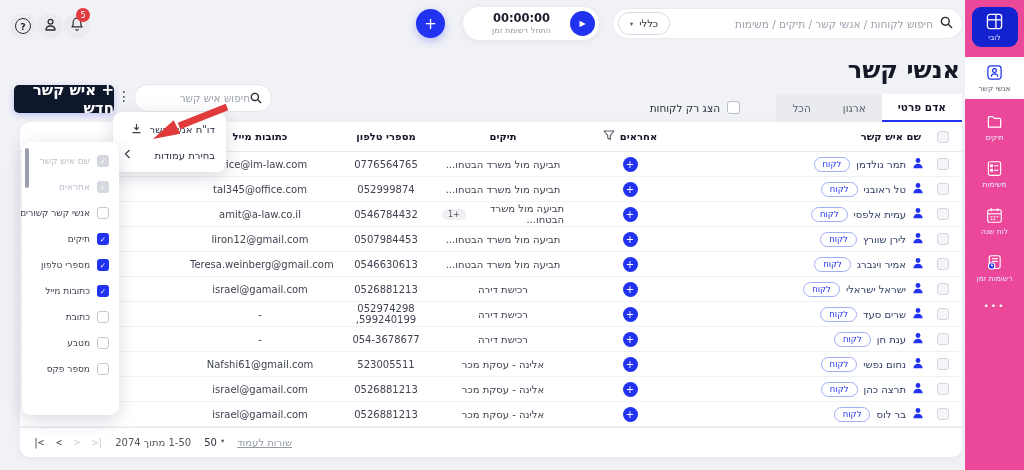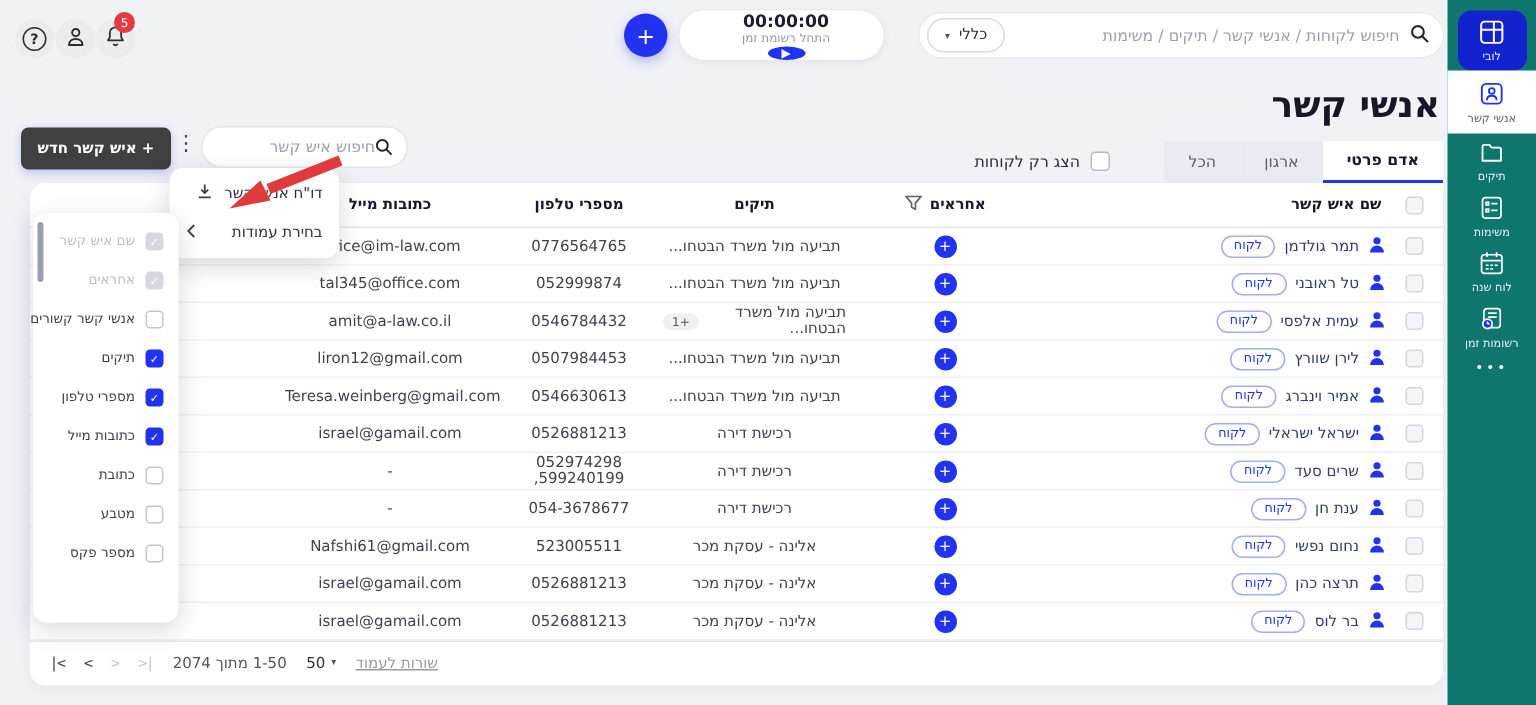--- a/index.html
+++ b/index.html
@@ -1,56 +1,56 @@
 <!DOCTYPE html>
 <html lang="he"><head>
 <meta charset="utf-8">
 <style>
   * { box-sizing:border-box; margin:0; padding:0; }
   html,body { width:1024px; height:470px; overflow:hidden; }
   body { font-family:"DejaVu Sans", sans-serif; background:#f1f2f6; position:relative; }
   .app { position:relative; width:1024px; height:470px; }
 
   
-  .sidebar { position:absolute; top:0; right:0; width:59px; height:470px; background:#0f766e; display:flex; flex-direction:column; align-items:center; padding-top:7px; z-index:3; }
+  .sidebar { position:absolute; top:0; right:0; width:59px; height:470px; background:#ec4899; display:flex; flex-direction:column; align-items:center; padding-top:7px; gap:10px; z-index:3; }
   .sb-item { width:100%; display:flex; flex-direction:column; align-items:center; gap:3px; padding:4px 0; cursor:pointer; color:#fff; }
   .sb-item .lbl { font-size:7.5px; color:#e9ecff; white-space:nowrap; }
   .sb-item.tile { width:46px; background:#1322cf; border-radius:9px; padding:6px 0 5px; }
   .sb-item.selected { background:#fff; color:#2133f0; padding:7px 0 6px; }
   .sb-item.selected .lbl { color:#5a6170; }
   .sb-ic { display:flex; align-items:center; justify-content:center; height:17px; }
   .sb-dots { font-size:9px; letter-spacing:2px; color:#fff; }
 
   
   .tb-circle { position:absolute; width:26px; height:26px; border-radius:50%; background:#ebecf0; display:flex; align-items:center; justify-content:center; cursor:pointer; }
   .help-q { width:16px; height:16px; border:1.4px solid #2d2d33; border-radius:50%; font-size:9.5px; font-weight:bold; color:#2d2d33; display:flex; align-items:center; justify-content:center; }
   .badge-red { position:absolute; left:76px; top:8px; min-width:14px; height:14px; border-radius:8px; background:#e23b42; color:#fff; font-size:8px; display:flex; align-items:center; justify-content:center; padding:0 2px; z-index:2; }
   .add-btn { position:absolute; left:416px; top:9px; width:29px; height:29px; border-radius:50%; background:#2133f0; color:#fff; font-size:15px; display:flex; align-items:center; justify-content:center; box-shadow:0 3px 8px rgba(33,51,240,.3); cursor:pointer; }
-  .timer { position:absolute; left:453px; top:7px; width:136px; height:33px; background:#fff; border-radius:17px; box-shadow:0 1px 6px rgba(20,20,40,.08); display:flex; align-items:center; padding:0 4px 0 10px;flex-direction:column; }
+  .timer { position:absolute; left:463px; top:7px; width:136px; height:33px; background:#fff; border-radius:17px; box-shadow:0 1px 6px rgba(20,20,40,.08); display:flex; align-items:center; padding:0 4px 0 10px; }
   .timer-texts { flex:1; text-align:center; line-height:1.25; }
   .timer-time { font-size:11.5px; font-weight:bold; color:#1c1f2b; display:block; }
   .timer-label { font-size:8px; color:#9298a5; display:block; direction:rtl; }
   .play-btn { width:25px; height:25px; border-radius:50%; background:#2133f0; color:#fff; display:flex; align-items:center; justify-content:center; font-size:8px; cursor:pointer; }
   .gsearch { position:absolute; left:612px; top:8px; width:351px; height:31px; background:#fff; border:1px solid #e8eaef; border-radius:16px; display:flex; align-items:center; padding:0 9px 0 5px; }
   .scope { height:23px; border:1px solid #d8dbe2; border-radius:12px; display:flex; direction:rtl; align-items:center; gap:6px; padding:0 11px; font-size:10px; color:#2c2f38; cursor:pointer; white-space:nowrap; }
   .chev { font-size:6.5px; color:#555; }
   .gsearch input, .csearch input { flex:1; border:none; outline:none; direction:rtl; text-align:right; font-size:10.5px; color:#333; background:transparent; font-family:inherit; min-width:0; }
   .gsearch input::placeholder, .csearch input::placeholder { color:#9aa0ac; }
   .gsearch input { margin:0 7px; }
 
   
   .page-title { position:absolute; right:64px; top:56px; font-size:24px; font-weight:600; color:#151927; direction:rtl; }
   .tabs { position:absolute; right:62px; top:94px; display:flex; direction:rtl; z-index:2; }
   .tab { height:28px; padding:0 16px; display:flex; align-items:center; font-size:10.5px; color:#5c6068; background:#e9ebf1; cursor:pointer; white-space:nowrap; }
   .tab.active { background:#fff; color:#17192a; font-weight:bold; border-bottom:2px solid #2133f0; }
   .only-clients { position:absolute; right:284px; top:101px; display:flex; direction:rtl; align-items:center; gap:7px; font-size:10.5px; color:#2a2e3a; }
   .cbx-empty { width:13px; height:13px; border:1.4px solid #b9bdc8; border-radius:3px; background:#fff; cursor:pointer; }
 
   
-  .new-btn { position:absolute; left:14px; top:85px; width:100px; height:28px; background:#404040; border-radius:5px; color:#fff; font-size:10px; font-weight:600; display:flex; align-items:center; justify-content:center; direction:rtl; cursor:pointer; box-shadow:0 2px 6px rgba(33,51,240,.25); }
+  .new-btn { position:absolute; left:14px; top:85px; width:100px; height:28px; background:#0f172a; border-radius:5px; color:#fff; font-size:15px; font-weight:600; display:flex; align-items:center; justify-content:center; direction:rtl; cursor:pointer; box-shadow:0 2px 6px rgba(33,51,240,.25); }
   .kebab { position:absolute; left:117px; top:88px; font-size:14px; color:#3e4250; cursor:pointer; width:12px; text-align:center; }
   .csearch { position:absolute; left:134px; top:84px; width:138px; height:28px; background:#fff; border:1px solid #e4e6eb; border-radius:14px; display:flex; align-items:center; padding:0 9px; }
 
   
   .card { position:absolute; left:20px; top:122px; right:62px; bottom:13px; background:#fff; border-radius:10px 0 10px 10px; box-shadow:0 2px 10px rgba(25,30,60,.05); display:flex; flex-direction:column; z-index:1; }
   .grid { display:grid; direction:rtl; grid-template-columns:38px 228px 132px 122px 112px 140px 1fr; align-items:center; }
   .thead { height:30px; border-bottom:1px solid #e7e8ee; font-size:10px; font-weight:bold; color:#17192a; }
   .tbody { flex:1; display:flex; flex-direction:column; }
   .trow { flex:1; border-bottom:1px solid #f0f1f5; font-size:10px; color:#3f4350; }
   .cell-c { text-align:center; }

